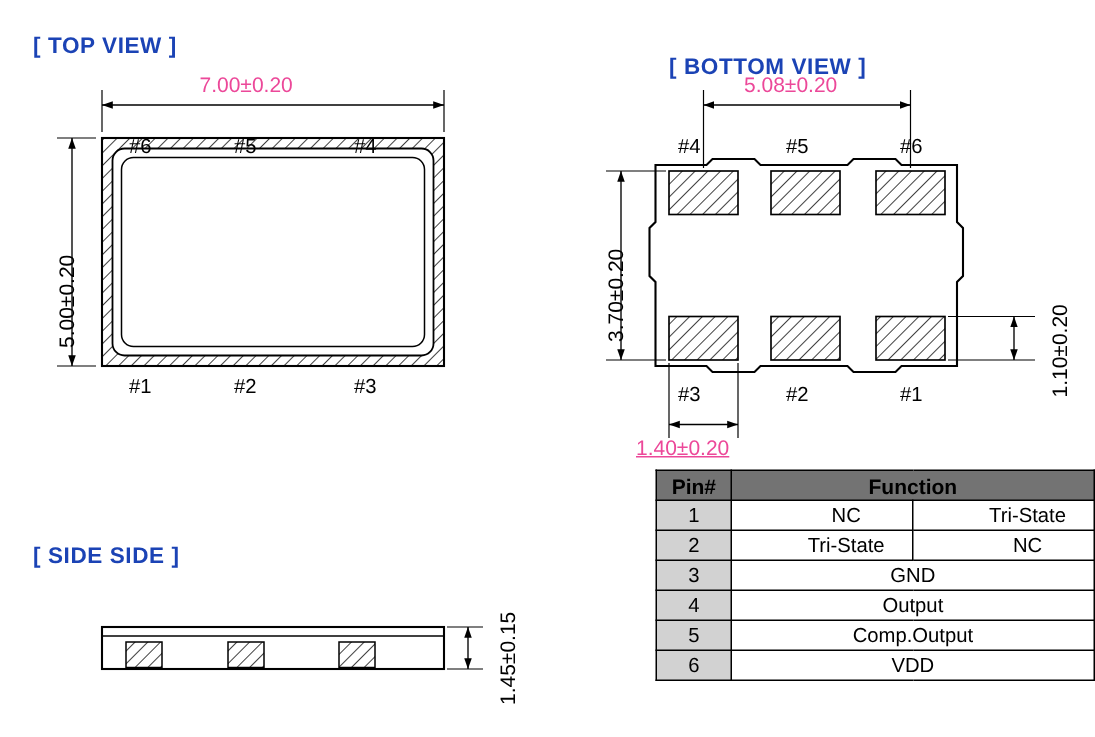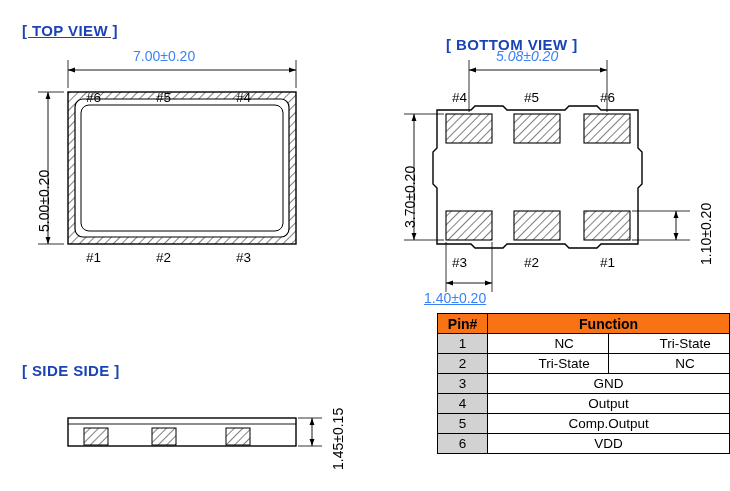--- a/index.html
+++ b/index.html
@@ -1,31 +1,31 @@
 <!DOCTYPE html>
 <html><head>
 <meta charset="utf-8">
 <style>
   html,body{margin:0;padding:0;background:#fff;}
   body{width:730px;height:491px;position:relative;font-family:"Liberation Sans",sans-serif;overflow:hidden;}
   .lbl-view{position:absolute;color:#1b43b5;font-weight:bold;font-size:15px;letter-spacing:.4px;}
-  .dim{position:absolute;font-size:14px;color:#3b82f6;white-space:nowrap;text-align:right;}
+  .dim{position:absolute;font-size:14px;color:#ec4899;white-space:nowrap;text-align:right;}
   .dim-v{position:absolute;font-size:14px;color:#000;white-space:nowrap;transform-origin:left top;}
   .pin{position:absolute;font-size:13.5px;color:#000;}
   svg{position:absolute;left:0;top:0;overflow:visible;}
   table.pintable{position:absolute;border-collapse:collapse;font-size:13.5px;}
   table.pintable td,table.pintable th{border:1px solid #000;text-align:center;padding:1px 4px;height:17px;}
-  table.pintable th{background:#f97316;font-weight:bold;font-size:14px;}
+  table.pintable th{background:#737373;font-weight:bold;font-size:14px;}
   table.pintable td.pincol{background:#d2d2d2;width:46px;}
   table.pintable td.fn{width:100px;padding-left:36px;}
 </style>
 </head>
 <body>
 
-<div class="lbl-view" style="left:22px;top:22px;text-decoration:underline;">[ TOP VIEW ]</div>
+<div class="lbl-view" style="left:22px;top:22px;">[ TOP VIEW ]</div>
 
 <svg width="730" height="491">
   <defs>
     <pattern id="hatch" width="6" height="6" patternTransform="rotate(45)" patternUnits="userSpaceOnUse">
       <rect width="6" height="6" fill="#ffffff"></rect>
       <line x1="0" y1="0" x2="0" y2="6" stroke="#000" stroke-width="1"></line>
     </pattern>
     <marker id="arrL" markerWidth="9" markerHeight="8" refX="8" refY="4" orient="auto">
       <path d="M8,4 L0,1.2 L0,6.8 Z" fill="#000"></path>
     </marker>
@@ -97,21 +97,21 @@
 <div class="dim" style="left:133px;top:48px;">7.00±0.20</div>
 <div class="dim-v" style="left:36px;top:232px;transform:rotate(-90deg);">5.00±0.20</div>
 <div class="pin" style="left:86px;top:90px;">#6</div>
 <div class="pin" style="left:156px;top:90px;">#5</div>
 <div class="pin" style="left:236px;top:90px;">#4</div>
 <div class="pin" style="left:86px;top:250px;">#1</div>
 <div class="pin" style="left:156px;top:250px;">#2</div>
 <div class="pin" style="left:236px;top:250px;">#3</div>
 
 <div class="lbl-view" style="left:446px;top:22px;margin-top:14px;">[ BOTTOM  VIEW ]</div>
-<div class="dim" style="left:496px;top:48px;font-style:italic;">5.08±0.20</div>
+<div class="dim" style="left:496px;top:48px;">5.08±0.20</div>
 <div class="dim-v" style="left:402px;top:228px;transform:rotate(-90deg);">3.70±0.20</div>
 <div class="dim-v" style="left:698px;top:265px;transform:rotate(-90deg);">1.10±0.20</div>
 <div class="dim" style="left:424px;top:290px;text-decoration:underline;">1.40±0.20</div>
 <div class="pin" style="left:452px;top:90px;">#4</div>
 <div class="pin" style="left:524px;top:90px;">#5</div>
 <div class="pin" style="left:600px;top:90px;">#6</div>
 <div class="pin" style="left:452px;top:255px;">#3</div>
 <div class="pin" style="left:524px;top:255px;">#2</div>
 <div class="pin" style="left:600px;top:255px;">#1</div>
 

